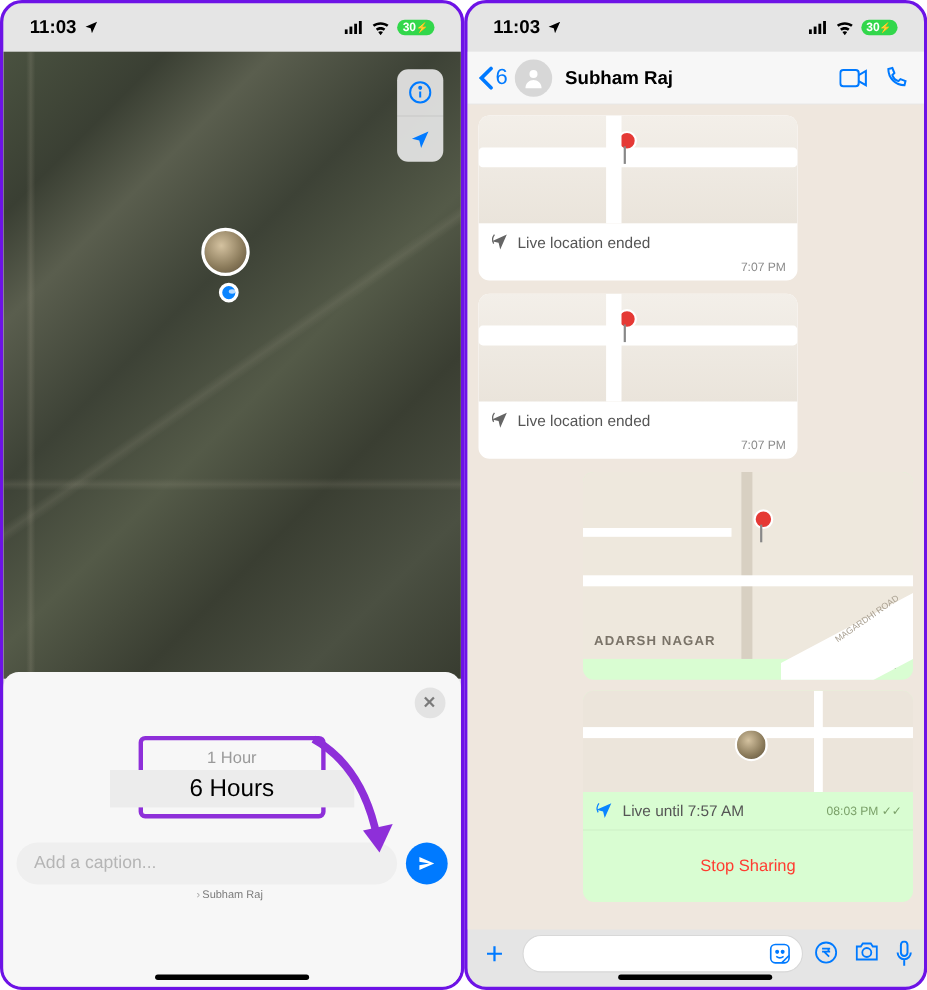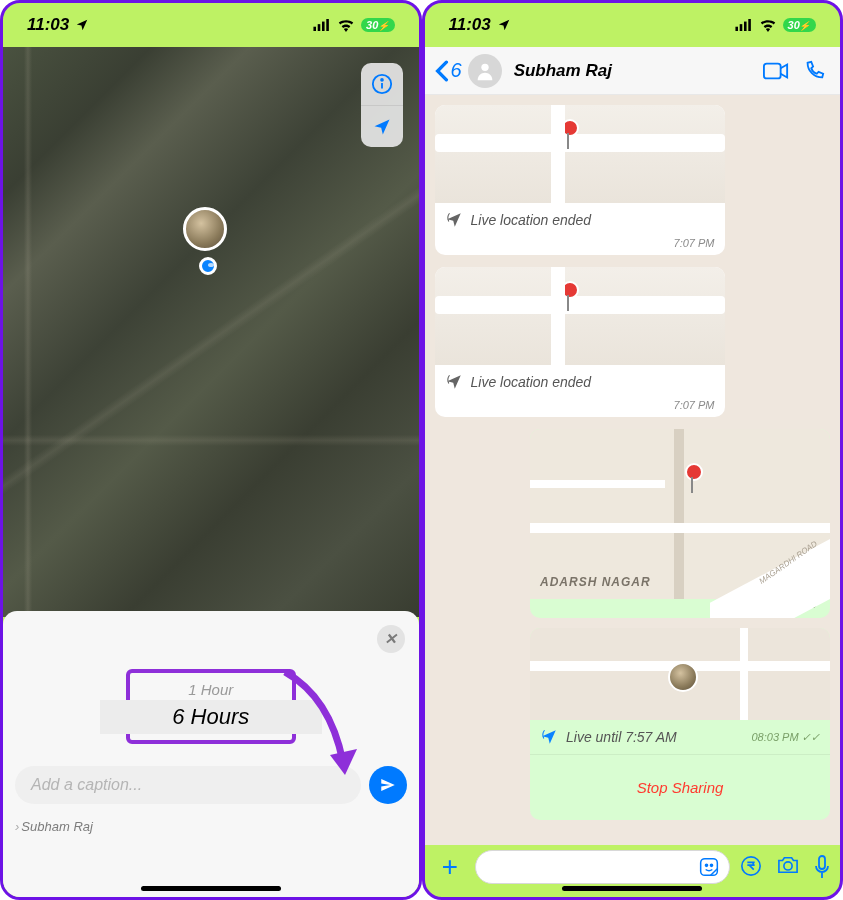--- a/index.html
+++ b/index.html
@@ -11,22 +11,21 @@
   display: flex;
   position: relative;
 }
 .panel {
   width: 50%;
   height: 100%;
   position: relative;
   border: 3px solid #6d13e6;
   border-radius: 20px;
   overflow: hidden;
-  background: #bef264;
-  font-style: italic;
+  background: #e5e5e5;
 }
 .panel + .panel { margin-left: 0; }
 
 
 .status-bar {
   height: 44px;
   display: flex;
   justify-content: space-between;
   align-items: center;
   padding: 0 24px;
@@ -125,21 +124,21 @@
 }
 .caption-input{
   flex:1;background:#efefef;border-radius:20px;height:38px;
   padding:0 16px;color:#b5b5b5;font-size:16px;display:flex;align-items:center;
 }
 .send-btn{
   width:38px;height:38px;border-radius:50%;background:#007aff;
   display:flex;align-items:center;justify-content:center;
 }
 .recipient-row{
-  margin-top:15px;text-align:left;color:#7c7c7c;font-size:13px;padding-right:4px;
+  margin-top:4px;text-align:center;color:#7c7c7c;font-size:10px;padding-right:4px;
 }
 .home-indicator{
   position:absolute;bottom:6px;left:50%;transform:translateX(-50%);
   width:140px;height:5px;background:#000;border-radius:3px;
 }
 .arrow-anno{
   position:absolute;bottom:110px;right:54px;
   pointer-events:none;
 }
 

